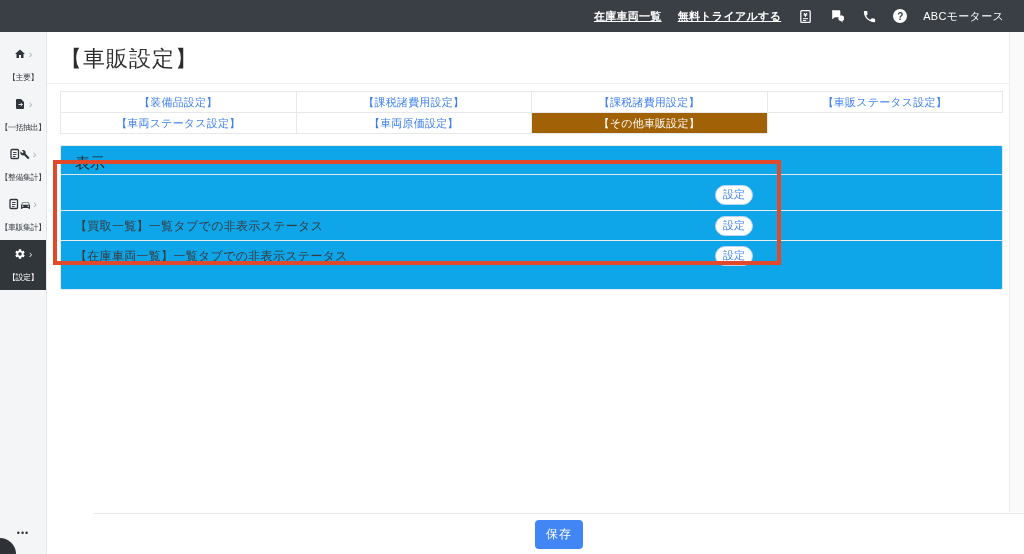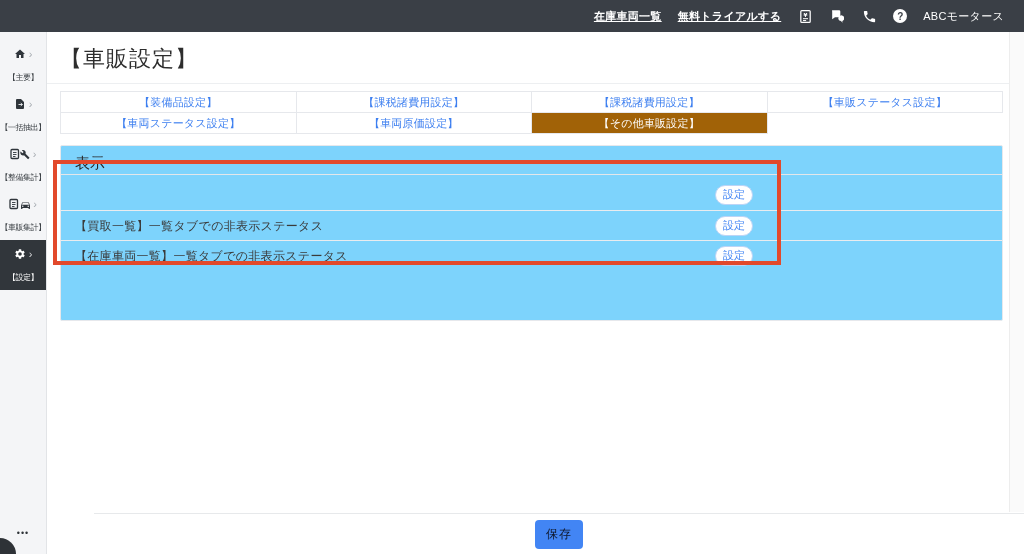--- a/index.html
+++ b/index.html
@@ -58,22 +58,22 @@
     border-top:1px solid #e6e8ec; border-left:1px solid #e6e8ec;
   }
   .tab {
     height:21px; background:#fff; border-right:1px solid #e6e8ec; border-bottom:1px solid #e6e8ec;
     display:flex; align-items:center; justify-content:center;
     font-size:11px; color:#3d7ff0; cursor:pointer; letter-spacing:.2px;
   }
   .tab.active { background:#a16207; color:#fff; }
 
   .card {
-    margin:11px 0 0 13px; width:943px; height:176px;
-    background:#7dd3fc; border:1px solid #e6e8ec; border-radius:2px;
+    margin:11px 0 0 13px; width:943px; height:145px;
+    background:#0ea5e9; border:1px solid #e6e8ec; border-radius:2px;
   }
   .card-heading {
     height:29px; padding:8px 0 0 14px; font-size:15px; color:#262626;
     border-bottom:1px solid #e4e7ea;
   }
   .rows { padding-top:5px; }
   .row { position:relative; height:30px; }
   .row + .row { border-top:1px solid #eaecef; }
   .row-label {
     position:absolute; left:14px; top:50%; transform:translateY(-50%);
@@ -90,21 +90,21 @@
     position:absolute; left:53px; top:160px; width:728px; height:105px;
     border:4px solid #e2492b; z-index:15; pointer-events:none;
   }
 
   .footer {
     position:absolute; left:47px; right:0; bottom:0; height:41px;
     background:#fff; border-top:1px solid #e7e9eb;
     display:flex; align-items:center; justify-content:center; z-index:10;
   }
   .save-btn {
-    background:#4285f4; color:#0f172a; border:none; border-radius:4px;
+    background:#4285f4; color:#ffffff; border:none; border-radius:4px;
     font-size:12px; padding:6px 11px; cursor:pointer; letter-spacing:1px;
     font-family:"Liberation Serif","DejaVu Serif",serif;
   }
 
   .scroll-track {
     position:absolute; right:0; top:32px; bottom:42px; width:15px;
     background:#fafafa; border-left:1px solid #ededed; z-index:5; cursor:pointer;
   }
   .corner-widget {
     position:absolute; left:-16px; bottom:-16px; width:32px; height:32px;

